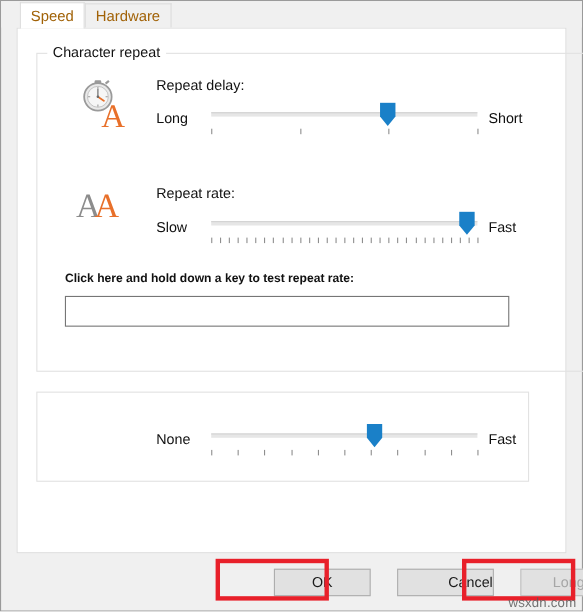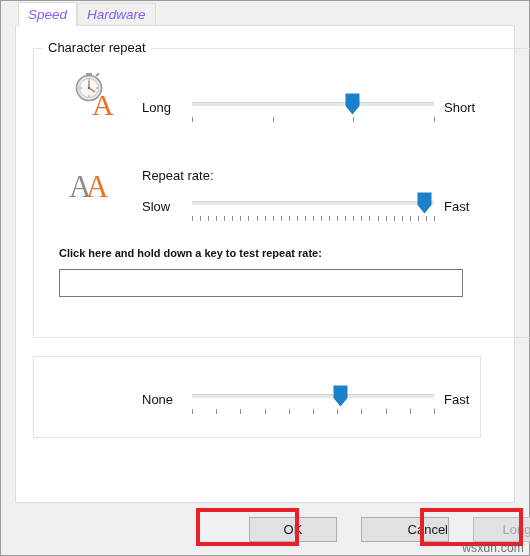--- a/index.html
+++ b/index.html
@@ -83,24 +83,23 @@
   }
   .tab {
     height: 22px;
     line-height: 21px;
     padding: 0 9px;
     font-size: 13.5px;
     border: 1px solid #dcdcdc;
     border-bottom: none;
     background: #f0f0f0;
     box-sizing: border-box;
-    color: #8b5cf6;
+    color: #a16207;
     position: relative;
     cursor: default;
-    font-style: italic;
   }
   .tab.active {
     background: #ffffff;
     border-color: #dcdcdc;
     height: 24px;
     line-height: 23px;
     z-index: 4;
     margin-bottom: -1px;
   }
 
@@ -291,20 +290,21 @@
             <circle cx="20" cy="17" r="1.2" fill="#6a6a6a"></circle>
             <line x1="20" y1="8" x2="20" y2="10" stroke="#9a9a9a" stroke-width="1"></line>
             <line x1="29" y1="17" x2="27" y2="17" stroke="#9a9a9a" stroke-width="1"></line>
             <line x1="20" y1="26" x2="20" y2="24" stroke="#9a9a9a" stroke-width="1"></line>
             <line x1="11" y1="17" x2="13" y2="17" stroke="#9a9a9a" stroke-width="1"></line>
           </g>
           <text x="23" y="44" font-family="Liberation Serif, serif" font-size="30" fill="#e8702a">A</text>
         </svg>
       </div>
 
+      <div class="field-label" style="left:108px; top:21px;">Repeat delay:</div>
       <div class="endlabel" style="left:108px; top:51px;">Long</div>
 
       <div class="slider" id="slider-repeat-delay" style="left:158px; top:44px; width:242px;">
         <div class="track"></div>
         <div class="ticks">
             <i style="left: 0px;"></i>
             <i style="left: 80.6667px;"></i>
             <i style="left: 161.333px;"></i>
             <i style="left: 242px;"></i>
           </div>

